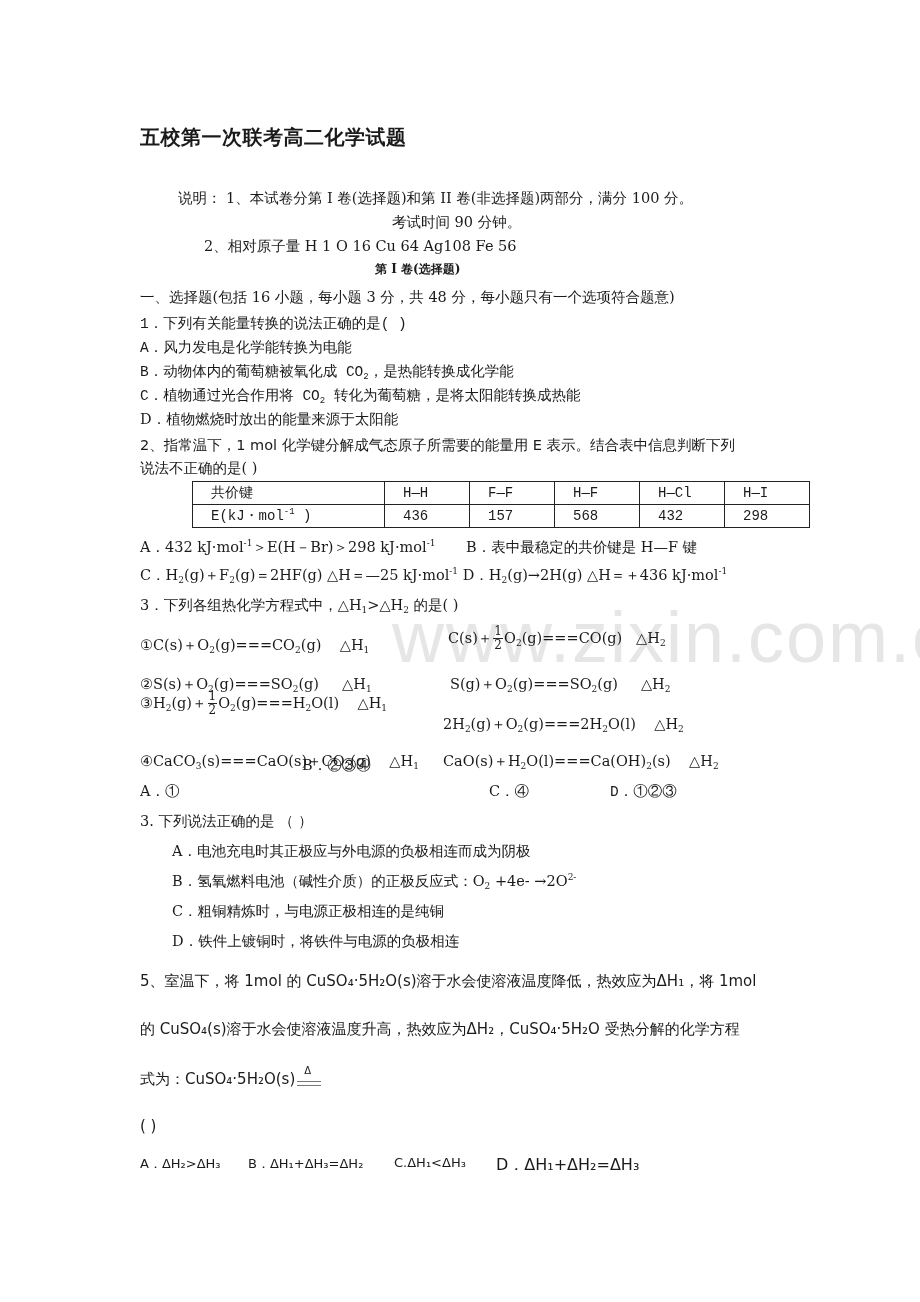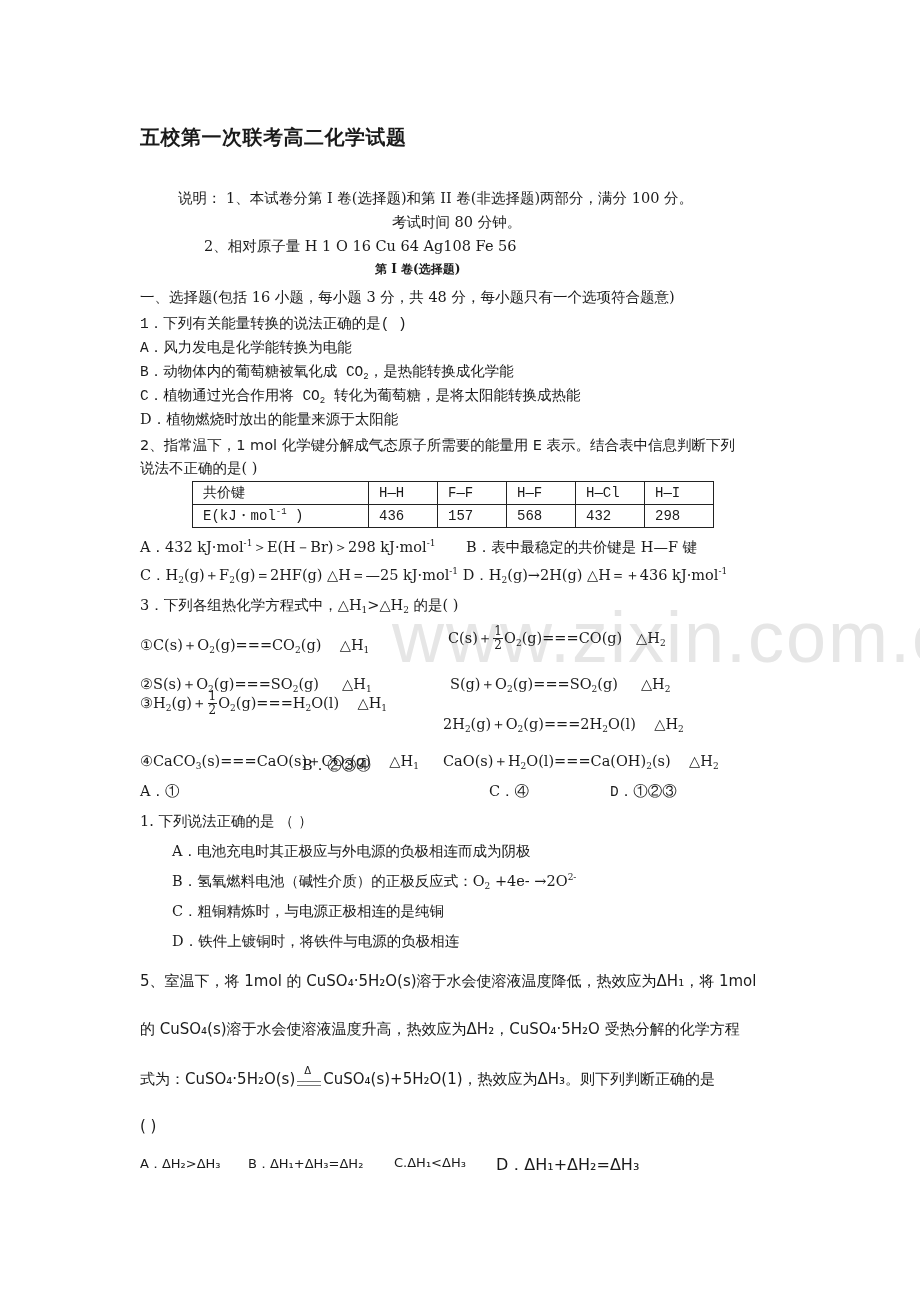--- a/index.html
+++ b/index.html
@@ -11,40 +11,40 @@
   .section-title { font-size:12px; font-weight:bold; }
   .line { font-size:14.5px; }
   .sans { font-family:"DejaVu Sans", "Liberation Sans", sans-serif; }
   .mono { font-family:"Liberation Mono", "DejaVu Sans Mono", monospace; }
   sub { font-size:9px; vertical-align:-3px; line-height:0; }
   sup { font-size:9px; vertical-align:6px; line-height:0; }
   .frac { display:inline-block; vertical-align:middle; text-align:center; font-size:12px; line-height:13px; margin:0 1px; }
   .frac span { display:block; }
   .frac .num { border-bottom:1px solid #222; padding:0 1px; }
   table.bonds { position:absolute; left:192px; top:481px; border-collapse:collapse; font-size:14px; }
-  table.bonds td { border:1.5px solid #222; height:22px; padding:0 10px; }
+  table.bonds td { border:1.5px solid #222; height:22px; padding:0 18px; }
   .watermark { position:absolute; left:392px; top:596px; font-size:72px; color:#e6e6e6;
                font-family:"Liberation Sans", "DejaVu Sans", sans-serif; letter-spacing:2px; z-index:0; }
   .content { position:relative; z-index:1; }
   .delta-eq { display:inline-block; position:relative; width:28px; height:18px; vertical-align:middle; }
   .delta-eq .tri { position:absolute; left:9px; top:-6px; font-size:10px; }
   .delta-eq .bar1 { position:absolute; left:2px; right:2px; top:10px; border-top:1.5px solid #777; }
   .delta-eq .bar2 { position:absolute; left:2px; right:2px; top:14px; border-top:1.5px solid #777; }
 </style>
 </head>
 <body>
 
 <div class="watermark">www.zixin.com.cn</div>
 
 <div class="content">
 
   <div class="abs title">五校第一次联考高二化学试题</div>
 
   <div class="abs note" style="left:178px; top:189px;">说明：    1、本试卷分第 I 卷(选择题)和第 II 卷(非选择题)两部分，满分 100 分。</div>
-  <div class="abs note" style="left:392px; top:213px;">考试时间 80 分钟。</div>
+  <div class="abs note" style="left:392px; top:213px;">考试时间 90 分钟。</div>
   <div class="abs note" style="left:204px; top:237px;">2、相对原子量 H 1    O 16    Cu 64       Ag108      Fe 56</div>
   <div class="abs section-title" style="left:375px; top:261px;">第 I 卷(选择题)</div>
 
   <div class="abs line" style="left:140px; top:288px;">一、选择题(包括 16 小题，每小题 3 分，共 48 分，每小题只有一个选项符合题意)</div>
 
   <div>
     <div class="abs line mono" style="left:140px; top:314px;">1．下列有关能量转换的说法正确的是(        )</div>
     <div class="abs line mono" style="left:140px; top:338px;">A．风力发电是化学能转换为电能</div>
     <div class="abs line mono" style="left:140px; top:362px;"><span>B．动物体内的葡萄糖被氧化成 CO</span><sub>2</sub><span>，是热能转换成化学能</span></div>
     <div class="abs line mono" style="left:140px; top:386px;"><span>C．植物通过光合作用将 CO</span><sub>2</sub><span> 转化为葡萄糖，是将太阳能转换成热能</span></div>
@@ -96,31 +96,31 @@
     <div class="abs line" style="left:140px; top:752px;">④CaCO<sub>3</sub>(s)===CaO(s)＋CO<sub>2</sub>(g)&nbsp;&nbsp;&nbsp;&nbsp;<span>△H</span><sub>1</sub></div>
     <div class="abs line" style="left:443px; top:752px;">CaO(s)＋H<sub>2</sub>O(l)===Ca(OH)<sub>2</sub>(s)&nbsp;&nbsp;&nbsp;&nbsp;<span>△H</span><sub>2</sub></div>
 
     <div class="abs line" style="left:140px; top:782px;">A．①</div>
     <div class="abs line" style="left:302px; top:756px;">B．②③④</div>
     <div class="abs line" style="left:489px; top:782px;">C．④</div>
     <div class="abs line" style="left:610px; top:782px;font-family:Liberation Mono, monospace;">D．①②③</div>
   </div>
 
   <div>
-    <div class="abs line" style="left:140px; top:812px;">1. 下列说法正确的是  （          ）</div>
+    <div class="abs line" style="left:140px; top:812px;">3. 下列说法正确的是  （          ）</div>
     <div class="abs line" style="left:172px; top:842px;">A．电池充电时其正极应与外电源的负极相连而成为阴极</div>
     <div class="abs line" style="left:172px; top:872px;"><span>B．氢氧燃料电池（碱性介质）的正极反应式：O</span><sub>2</sub><span> +4e- →2O</span><sup>2-</sup></div>
     <div class="abs line" style="left:172px; top:902px;">C．粗铜精炼时，与电源正极相连的是纯铜</div>
     <div class="abs line" style="left:172px; top:932px;">D．铁件上镀铜时，将铁件与电源的负极相连</div>
   </div>
 
   <div>
     <div class="abs line sans" style="left:140px; top:972px; font-size:15px;">5、室温下，将 1mol 的 CuSO₄·5H₂O(s)溶于水会使溶液温度降低，热效应为ΔH₁，将 1mol</div>
     <div class="abs line sans" style="left:140px; top:1020px; font-size:15px;">的 CuSO₄(s)溶于水会使溶液温度升高，热效应为ΔH₂，CuSO₄·5H₂O 受热分解的化学方程</div>
-    <div class="abs line sans" style="left:140px; top:1070px; font-size:15px;"><span>式为：CuSO₄·5H₂O(s)</span><span class="delta-eq"><span class="tri">Δ</span><span class="bar1"></span><span class="bar2"></span></span><span>CuSO₄(s)+5H₂O(1)，热效应为ΔH₃。则下列判断正确的是</span></div>
+    <div class="abs line sans" style="left:140px; top:1070px; font-size:15px;"><span>式为：CuSO₄·5H₂O(s)</span><span class="delta-eq"><span class="tri">Δ</span><span class="bar1"></span><span class="bar2"></span></span></div>
     <div class="abs line sans" style="left:140px; top:1117px; font-size:15px;">(        )</div>
     <div class="abs line sans" style="left:140px; top:1155px; font-size:13px;">A．ΔH₂&gt;ΔH₃</div>
     <div class="abs line sans" style="left:248px; top:1155px; font-size:13px;">B．ΔH₁+ΔH₃=ΔH₂</div>
     <div class="abs line sans" style="left:394px; top:1155px; font-size:13px;">C.ΔH₁&lt;ΔH₃</div>
     <div class="abs line sans" style="left:496px; top:1155px; font-size:16px;">D．ΔH₁+ΔH₂=ΔH₃</div>
   </div>
 
 </div>
 
 </body></html>

